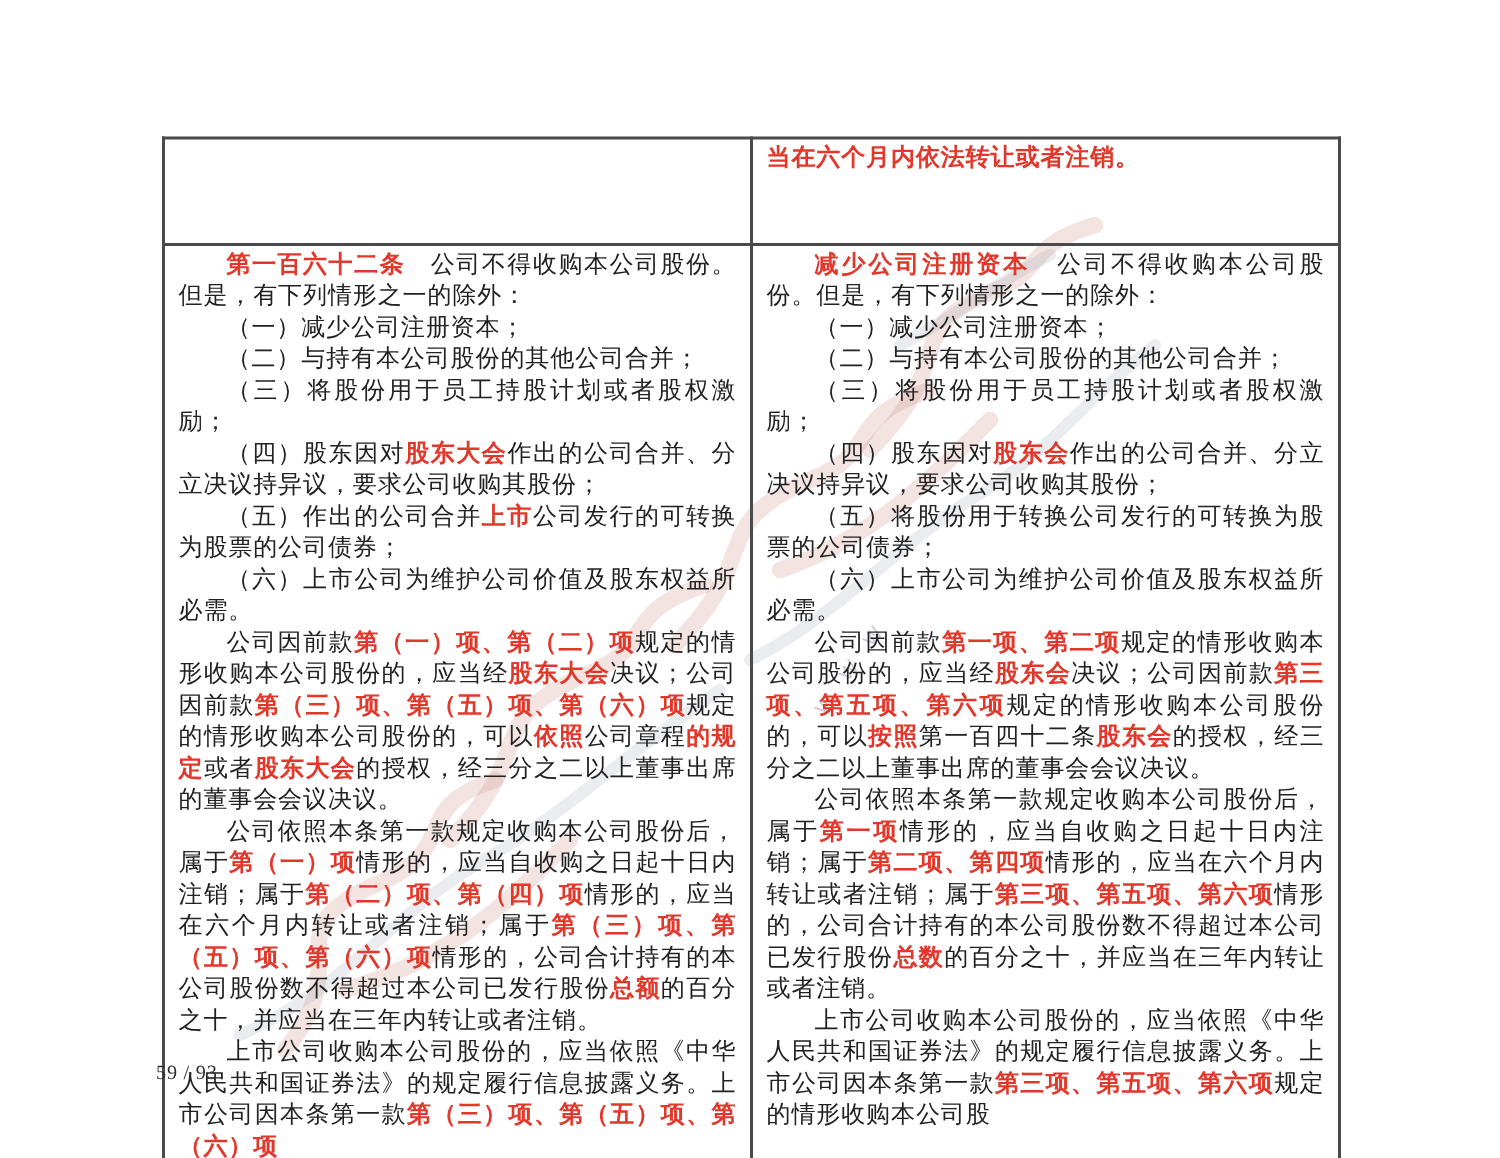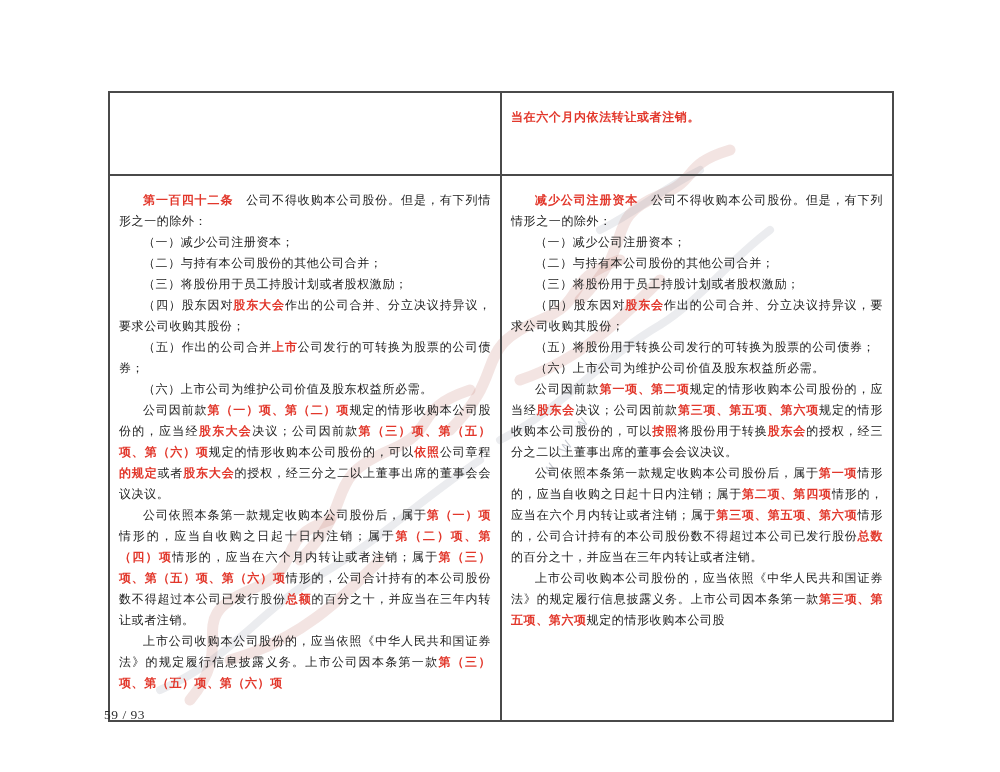--- a/index.html
+++ b/index.html
@@ -8,22 +8,22 @@
     font-family:"Liberation Serif","DejaVu Serif",serif;
   }
   .page{position:absolute;inset:0;}
   .watermark{position:absolute;inset:0;z-index:0;pointer-events:none;}
   .cmp-table{
     position:absolute;left:108px;top:91px;width:784px;z-index:1;
     border-collapse:collapse;table-layout:fixed;background:transparent;
   }
   .cmp-table td{
     border:2px solid #4a4a4a;vertical-align:top;background:transparent;
-    padding:14px 9px 9px 9px;
-    font-size:12px;line-height:21px;letter-spacing:0.6px;color:#212121;
+    padding:2px 9px 9px 9px;
+    font-size:16px;line-height:21px;letter-spacing:0.6px;color:#212121;
     text-align:justify;text-justify:inter-ideograph;
     word-break:break-all;overflow-wrap:anywhere;
   }
   .cmp-table tr.hdr td{height:58px;}
   .cmp-table tr.body td{height:521px;}
   p.para{margin:0;text-indent:2em;}
   p.para.noindent{text-indent:0;}
   .run-red{color:#e2372b;font-weight:bold;}
   .page-number{
     position:absolute;left:104px;top:707px;z-index:1;
@@ -61,40 +61,40 @@
       </colgroup>
     <tbody>
         <tr class="hdr">
       <td></td>
       <td>
             <p class="para noindent"><span class="run-red">当在六个月内依法转让或者注销。</span></p>
           </td>
     </tr>
     <tr class="body">
       <td>
-            <p class="para"><span class="run-red">第一百四十二条</span><span>　公司不得收购本公司股份。但是，有下列情形之一的除外：</span></p>
+            <p class="para"><span class="run-red">第一百六十二条</span><span>　公司不得收购本公司股份。但是，有下列情形之一的除外：</span></p>
             <p class="para"><span>（一）减少公司注册资本；</span></p>
             <p class="para"><span>（二）与持有本公司股份的其他公司合并；</span></p>
             <p class="para"><span>（三）将股份用于员工持股计划或者股权激励；</span></p>
             <p class="para"><span>（四）股东因对</span><span class="run-red">股东大会</span><span>作出的公司合并、分立决议持异议，要求公司收购其股份；</span></p>
             <p class="para"><span>（五）作出的公司合并</span><span class="run-red">上市</span><span>公司发行的可转换为股票的公司债券；</span></p>
             <p class="para"><span>（六）上市公司为维护公司价值及股东权益所必需。</span></p>
             <p class="para"><span>公司因前款</span><span class="run-red">第（一）项、第（二）项</span><span>规定的情形收购本公司股份的，应当经</span><span class="run-red">股东大会</span><span>决议；公司因前款</span><span class="run-red">第（三）项、第（五）项、第（六）项</span><span>规定的情形收购本公司股份的，可以</span><span class="run-red">依照</span><span>公司章程</span><span class="run-red">的规定</span><span>或者</span><span class="run-red">股东大会</span><span>的授权，经三分之二以上董事出席的董事会会议决议。</span></p>
             <p class="para"><span>公司依照本条第一款规定收购本公司股份后，属于</span><span class="run-red">第（一）项</span><span>情形的，应当自收购之日起十日内注销；属于</span><span class="run-red">第（二）项、第（四）项</span><span>情形的，应当在六个月内转让或者注销；属于</span><span class="run-red">第（三）项、第（五）项、第（六）项</span><span>情形的，公司合计持有的本公司股份数不得超过本公司已发行股份</span><span class="run-red">总额</span><span>的百分之十，并应当在三年内转让或者注销。</span></p>
             <p class="para"><span>上市公司收购本公司股份的，应当依照《中华人民共和国证券法》的规定履行信息披露义务。上市公司因本条第一款</span><span class="run-red">第（三）项、第（五）项、第（六）项</span></p>
           </td>
       <td>
             <p class="para"><span class="run-red">减少公司注册资本</span><span>　公司不得收购本公司股份。但是，有下列情形之一的除外：</span></p>
             <p class="para"><span>（一）减少公司注册资本；</span></p>
             <p class="para"><span>（二）与持有本公司股份的其他公司合并；</span></p>
             <p class="para"><span>（三）将股份用于员工持股计划或者股权激励；</span></p>
             <p class="para"><span>（四）股东因对</span><span class="run-red">股东会</span><span>作出的公司合并、分立决议持异议，要求公司收购其股份；</span></p>
             <p class="para"><span>（五）将股份用于转换公司发行的可转换为股票的公司债券；</span></p>
             <p class="para"><span>（六）上市公司为维护公司价值及股东权益所必需。</span></p>
-            <p class="para"><span>公司因前款</span><span class="run-red">第一项、第二项</span><span>规定的情形收购本公司股份的，应当经</span><span class="run-red">股东会</span><span>决议；公司因前款</span><span class="run-red">第三项、第五项、第六项</span><span>规定的情形收购本公司股份的，可以</span><span class="run-red">按照</span><span>将股份用于转换</span><span class="run-red">股东会</span><span>的授权，经三分之二以上董事出席的董事会会议决议。</span></p>
+            <p class="para"><span>公司因前款</span><span class="run-red">第一项、第二项</span><span>规定的情形收购本公司股份的，应当经</span><span class="run-red">股东会</span><span>决议；公司因前款</span><span class="run-red">第三项、第五项、第六项</span><span>规定的情形收购本公司股份的，可以</span><span class="run-red">按照</span><span>第一百四十二条</span><span class="run-red">股东会</span><span>的授权，经三分之二以上董事出席的董事会会议决议。</span></p>
             <p class="para"><span>公司依照本条第一款规定收购本公司股份后，属于</span><span class="run-red">第一项</span><span>情形的，应当自收购之日起十日内注销；属于</span><span class="run-red">第二项、第四项</span><span>情形的，应当在六个月内转让或者注销；属于</span><span class="run-red">第三项、第五项、第六项</span><span>情形的，公司合计持有的本公司股份数不得超过本公司已发行股份</span><span class="run-red">总数</span><span>的百分之十，并应当在三年内转让或者注销。</span></p>
             <p class="para"><span>上市公司收购本公司股份的，应当依照《中华人民共和国证券法》的规定履行信息披露义务。上市公司因本条第一款</span><span class="run-red">第三项、第五项、第六项</span><span>规定的情形收购本公司股</span></p>
           </td>
     </tr>
   </tbody>
     </table>
 
   <div class="page-number">59 / 93</div>
 
 </div>

